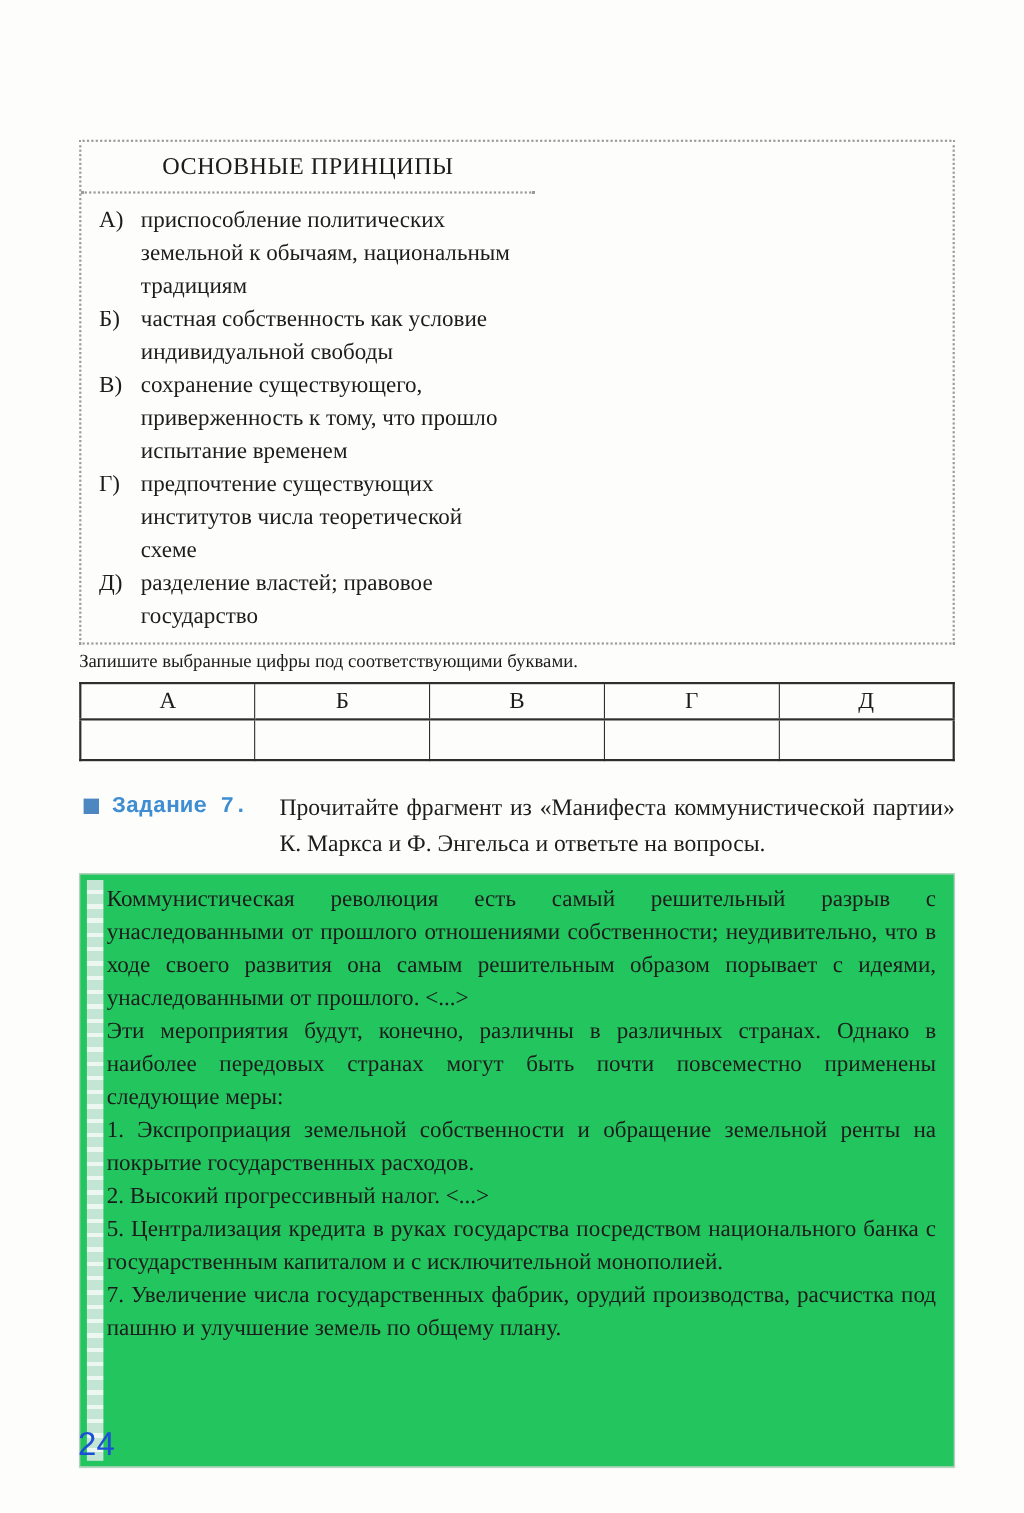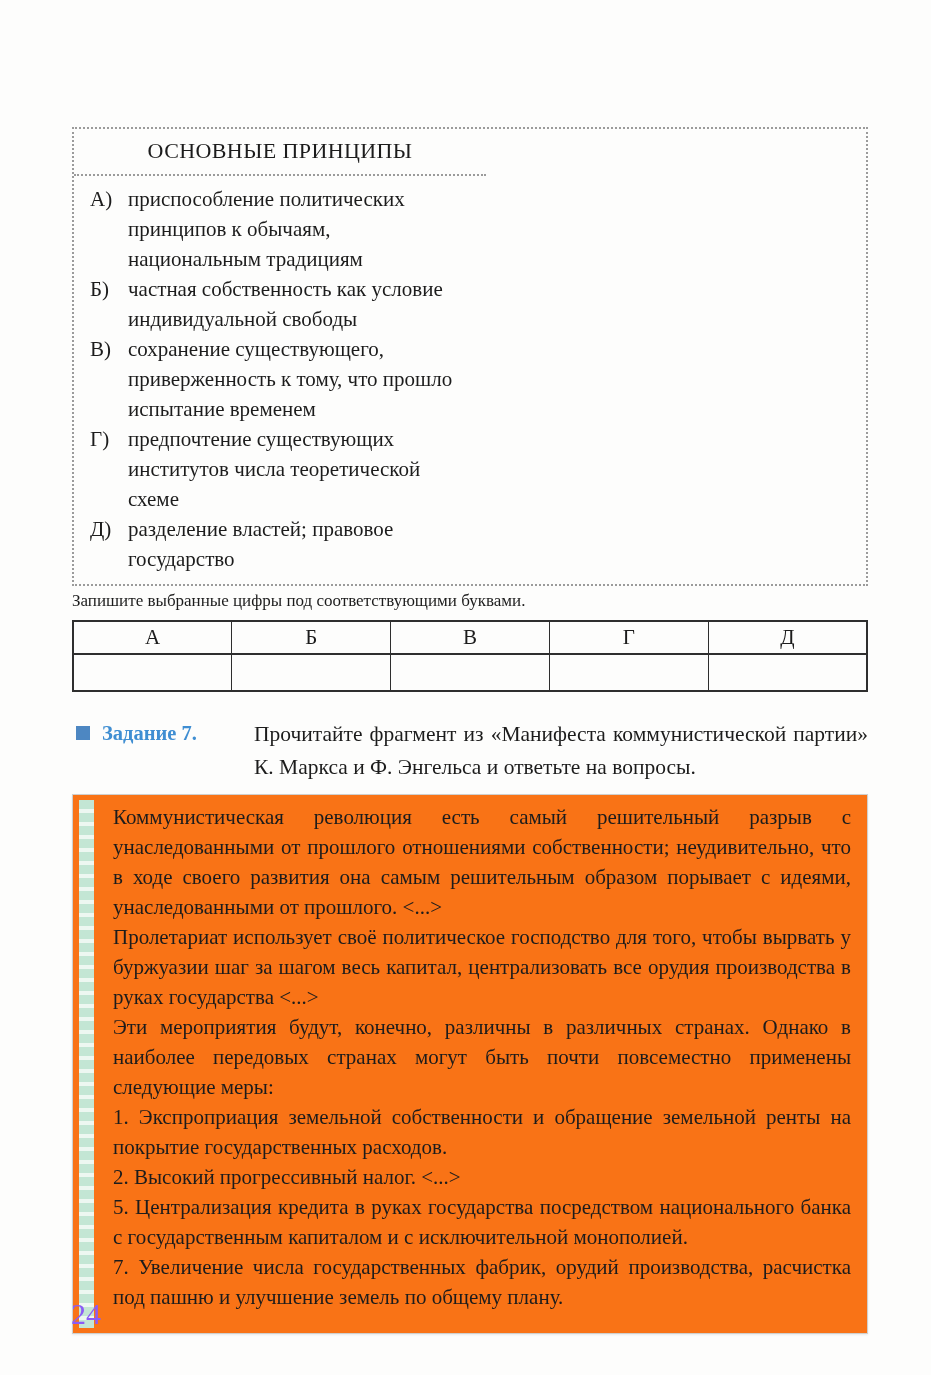--- a/index.html
+++ b/index.html
@@ -74,43 +74,43 @@
     display: flex;
     align-items: flex-start;
   }
   .task-marker {
     width: 14px; height: 14px;
     background: #4d87c2;
     margin: 8px 12px 0 4px;
     flex: 0 0 14px;
   }
   .task-label {
-    font-family: Liberation Serif, serif;
+    font-family: Liberation Mono, monospace;
     font-weight: bold;
     font-size: 20.5px;
     color: #3f8ed2;
     line-height: 31px;
     width: 152px;
     flex: 0 0 152px;
   }
   .task-text {
     flex: 1;
     font-size: 21.5px;
     line-height: 33px;
     text-align: justify;
   }
 
   
   .quote-block {
     margin-top: 10px;
     position: relative;
     border: 1px solid #cfcfcd;
     box-shadow: 0 1px 2px rgba(0,0,0,0.08);
-    padding: 7px 16px 10px 40px;
-    background: #f97316;
+    padding: 7px 16px 10px 24px;
+    background: #22c55e;
     min-height: 540px;
   }
   .quote-strip {
     position: absolute;
     left: 6px; top: 5px; bottom: 5px;
     width: 15px;
     background: repeating-linear-gradient(
       180deg,
       #c3e6d4 0px, #c3e6d4 9px,
       #edf7f1 9px, #edf7f1 13px
@@ -119,37 +119,37 @@
   .quote-block p {
     font-size: 21px;
     line-height: 30px;
     text-align: justify;
   }
 
   
   .page-number {
     position: absolute;
     left: 71px; top: 1297px;
-    font-family: Liberation Serif, serif;
+    font-family: Liberation Sans, sans-serif;
     font-size: 30px;
-    color: #8b5cf6;
+    color: #1d4ed8;
   }
 </style>
 </head>
 <body>
 
 <div class="content">
 
   <div class="match-table">
     <div class="match-col-left">
       <div class="match-header">ОСНОВНЫЕ ПРИНЦИПЫ</div>
       <div class="match-list">
         <div class="match-item">
           <span class="letter">А)</span>
-          <span class="itext">приспособление политических принципов к обычаям, национальным традициям</span>
+          <span class="itext">приспособление политических земельной к обычаям, национальным традициям</span>
         </div>
         <div class="match-item">
           <span class="letter">Б)</span>
           <span class="itext">частная собственность как условие индивидуальной свободы</span>
         </div>
         <div class="match-item">
           <span class="letter">В)</span>
           <span class="itext">сохранение существующего, приверженность к тому, что прошло испытание временем</span>
         </div>
         <div class="match-item">
@@ -187,21 +187,20 @@
 
   <div class="task-row">
     <div class="task-marker"></div>
     <div class="task-label">Задание 7.</div>
     <div class="task-text">Прочитайте фрагмент из «Манифеста коммунистической партии» К. Маркса и Ф. Энгельса и ответьте на вопросы.</div>
   </div>
 
   <div class="quote-block">
     <div class="quote-strip"></div>
     <p>Коммунистическая революция есть самый решительный разрыв с унаследованными от прошлого отношениями собственности; неудивительно, что в ходе своего развития она самым решительным образом порывает с идеями, унаследованными от прошлого. &lt;...&gt;</p>
-    <p>Пролетариат использует своё политическое господство для того, чтобы вырвать у буржуазии шаг за шагом весь капитал, централизовать все орудия производства в руках государства &lt;...&gt;</p>
     <p>Эти мероприятия будут, конечно, различны в различных странах. Однако в наиболее передовых странах могут быть почти повсеместно применены следующие меры:</p>
     <p>1. Экспроприация земельной собственности и обращение земельной ренты на покрытие государственных расходов.</p>
     <p>2. Высокий прогрессивный налог. &lt;...&gt;</p>
     <p>5. Централизация кредита в руках государства посредством национального банка с государственным капиталом и с исключительной монополией.</p>
     <p>7. Увеличение числа государственных фабрик, орудий производства, расчистка под пашню и улучшение земель по общему плану.</p>
   </div>
 
 </div>
 
 <div class="page-number">24</div>

